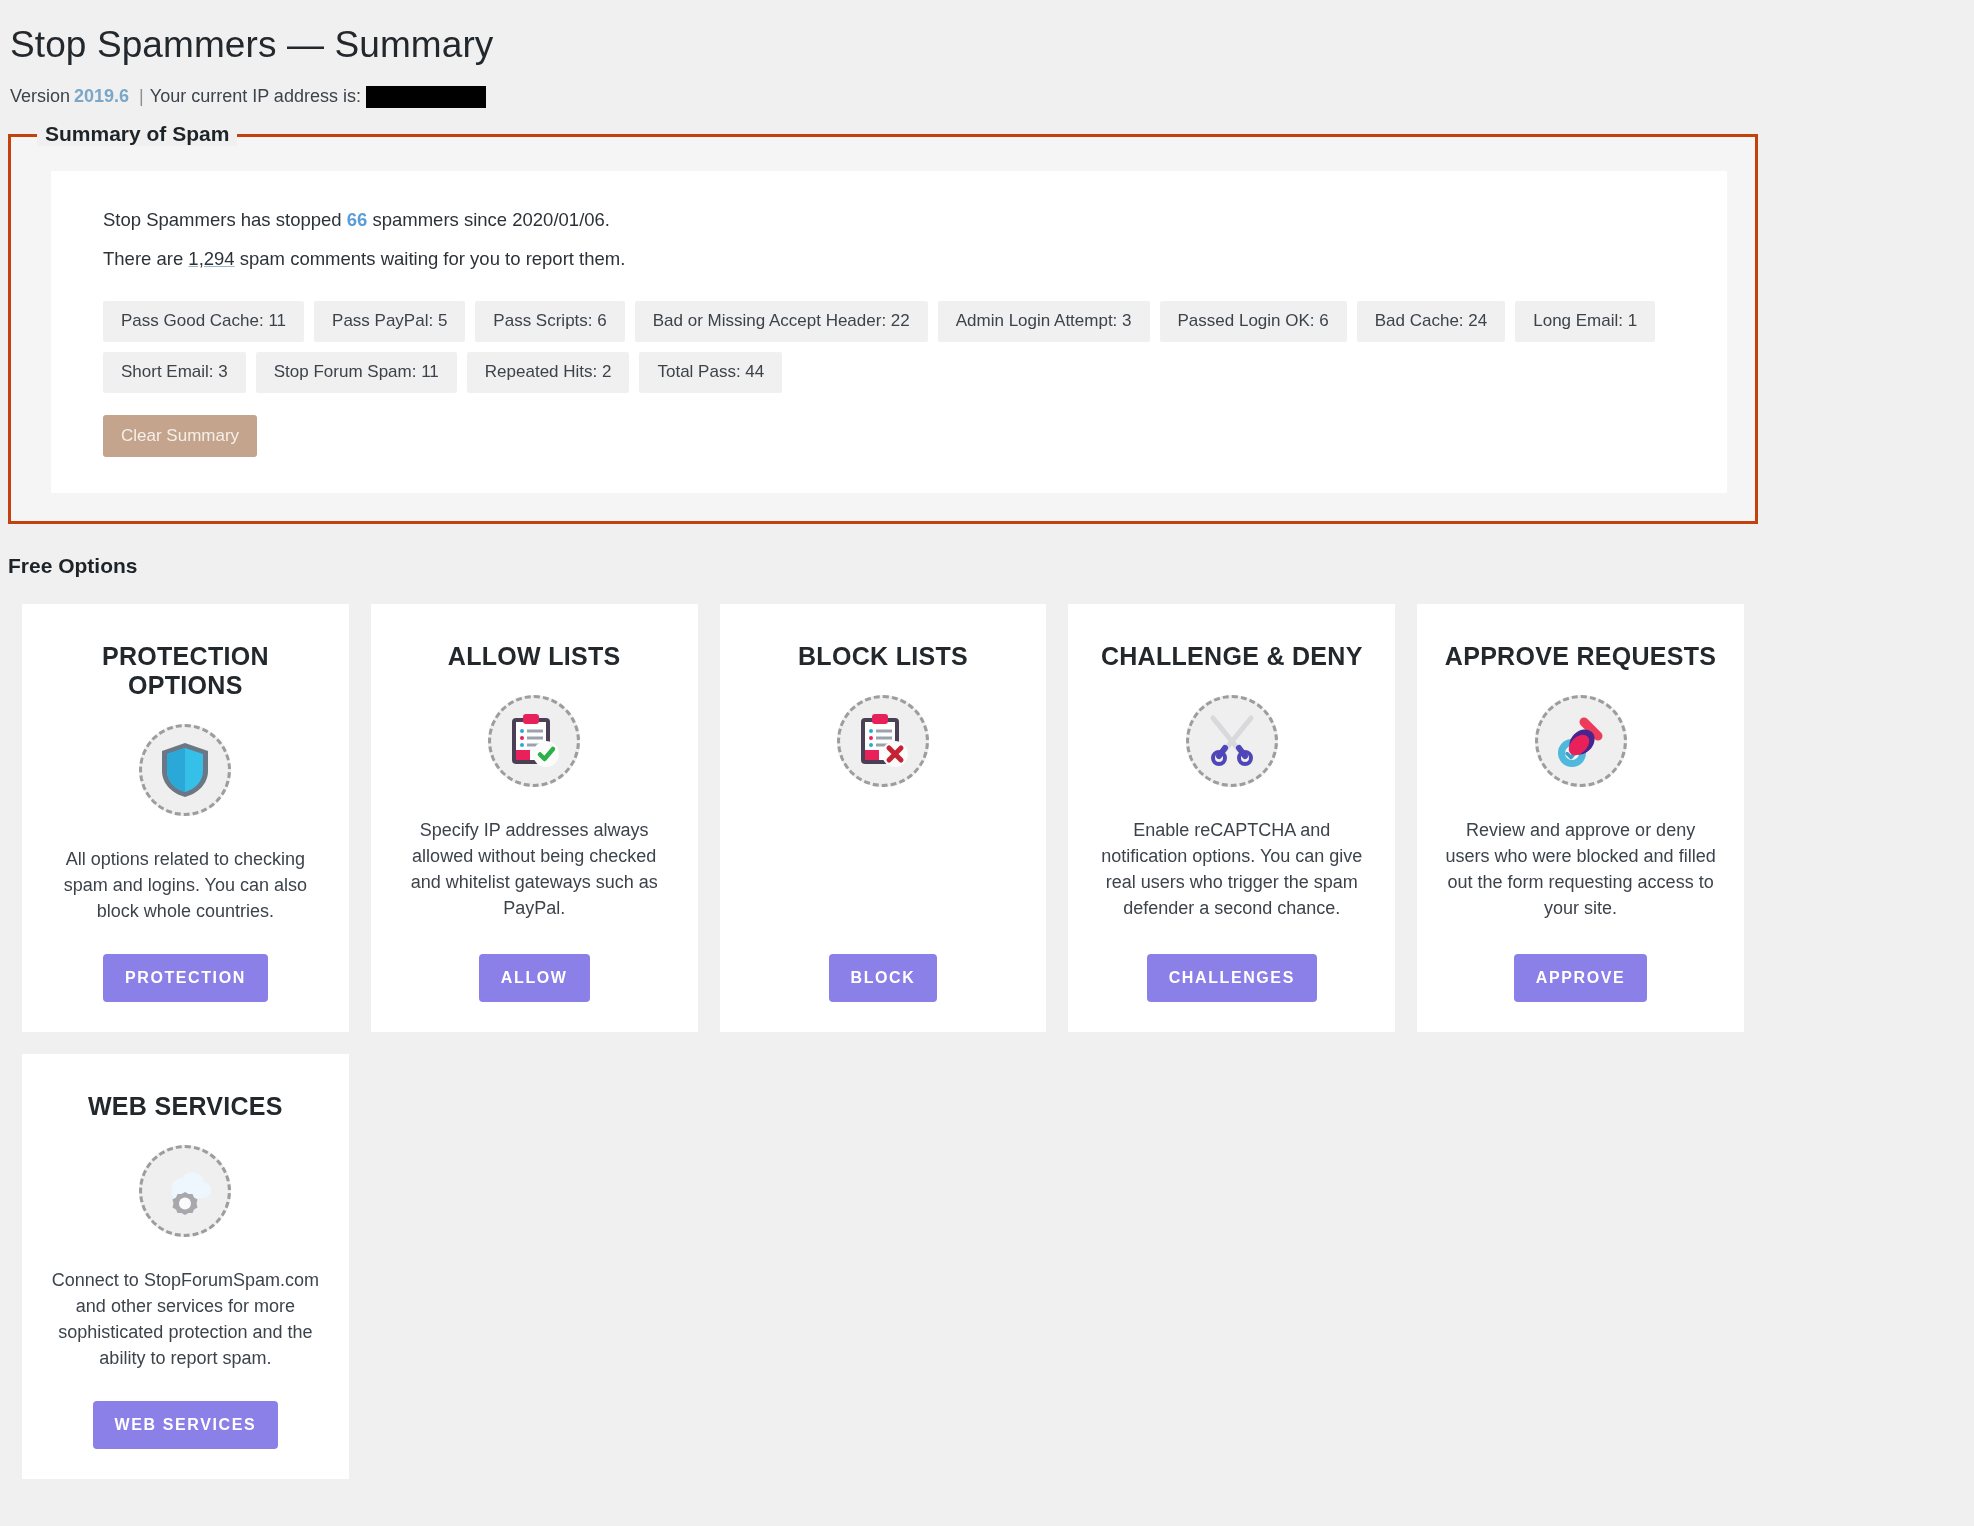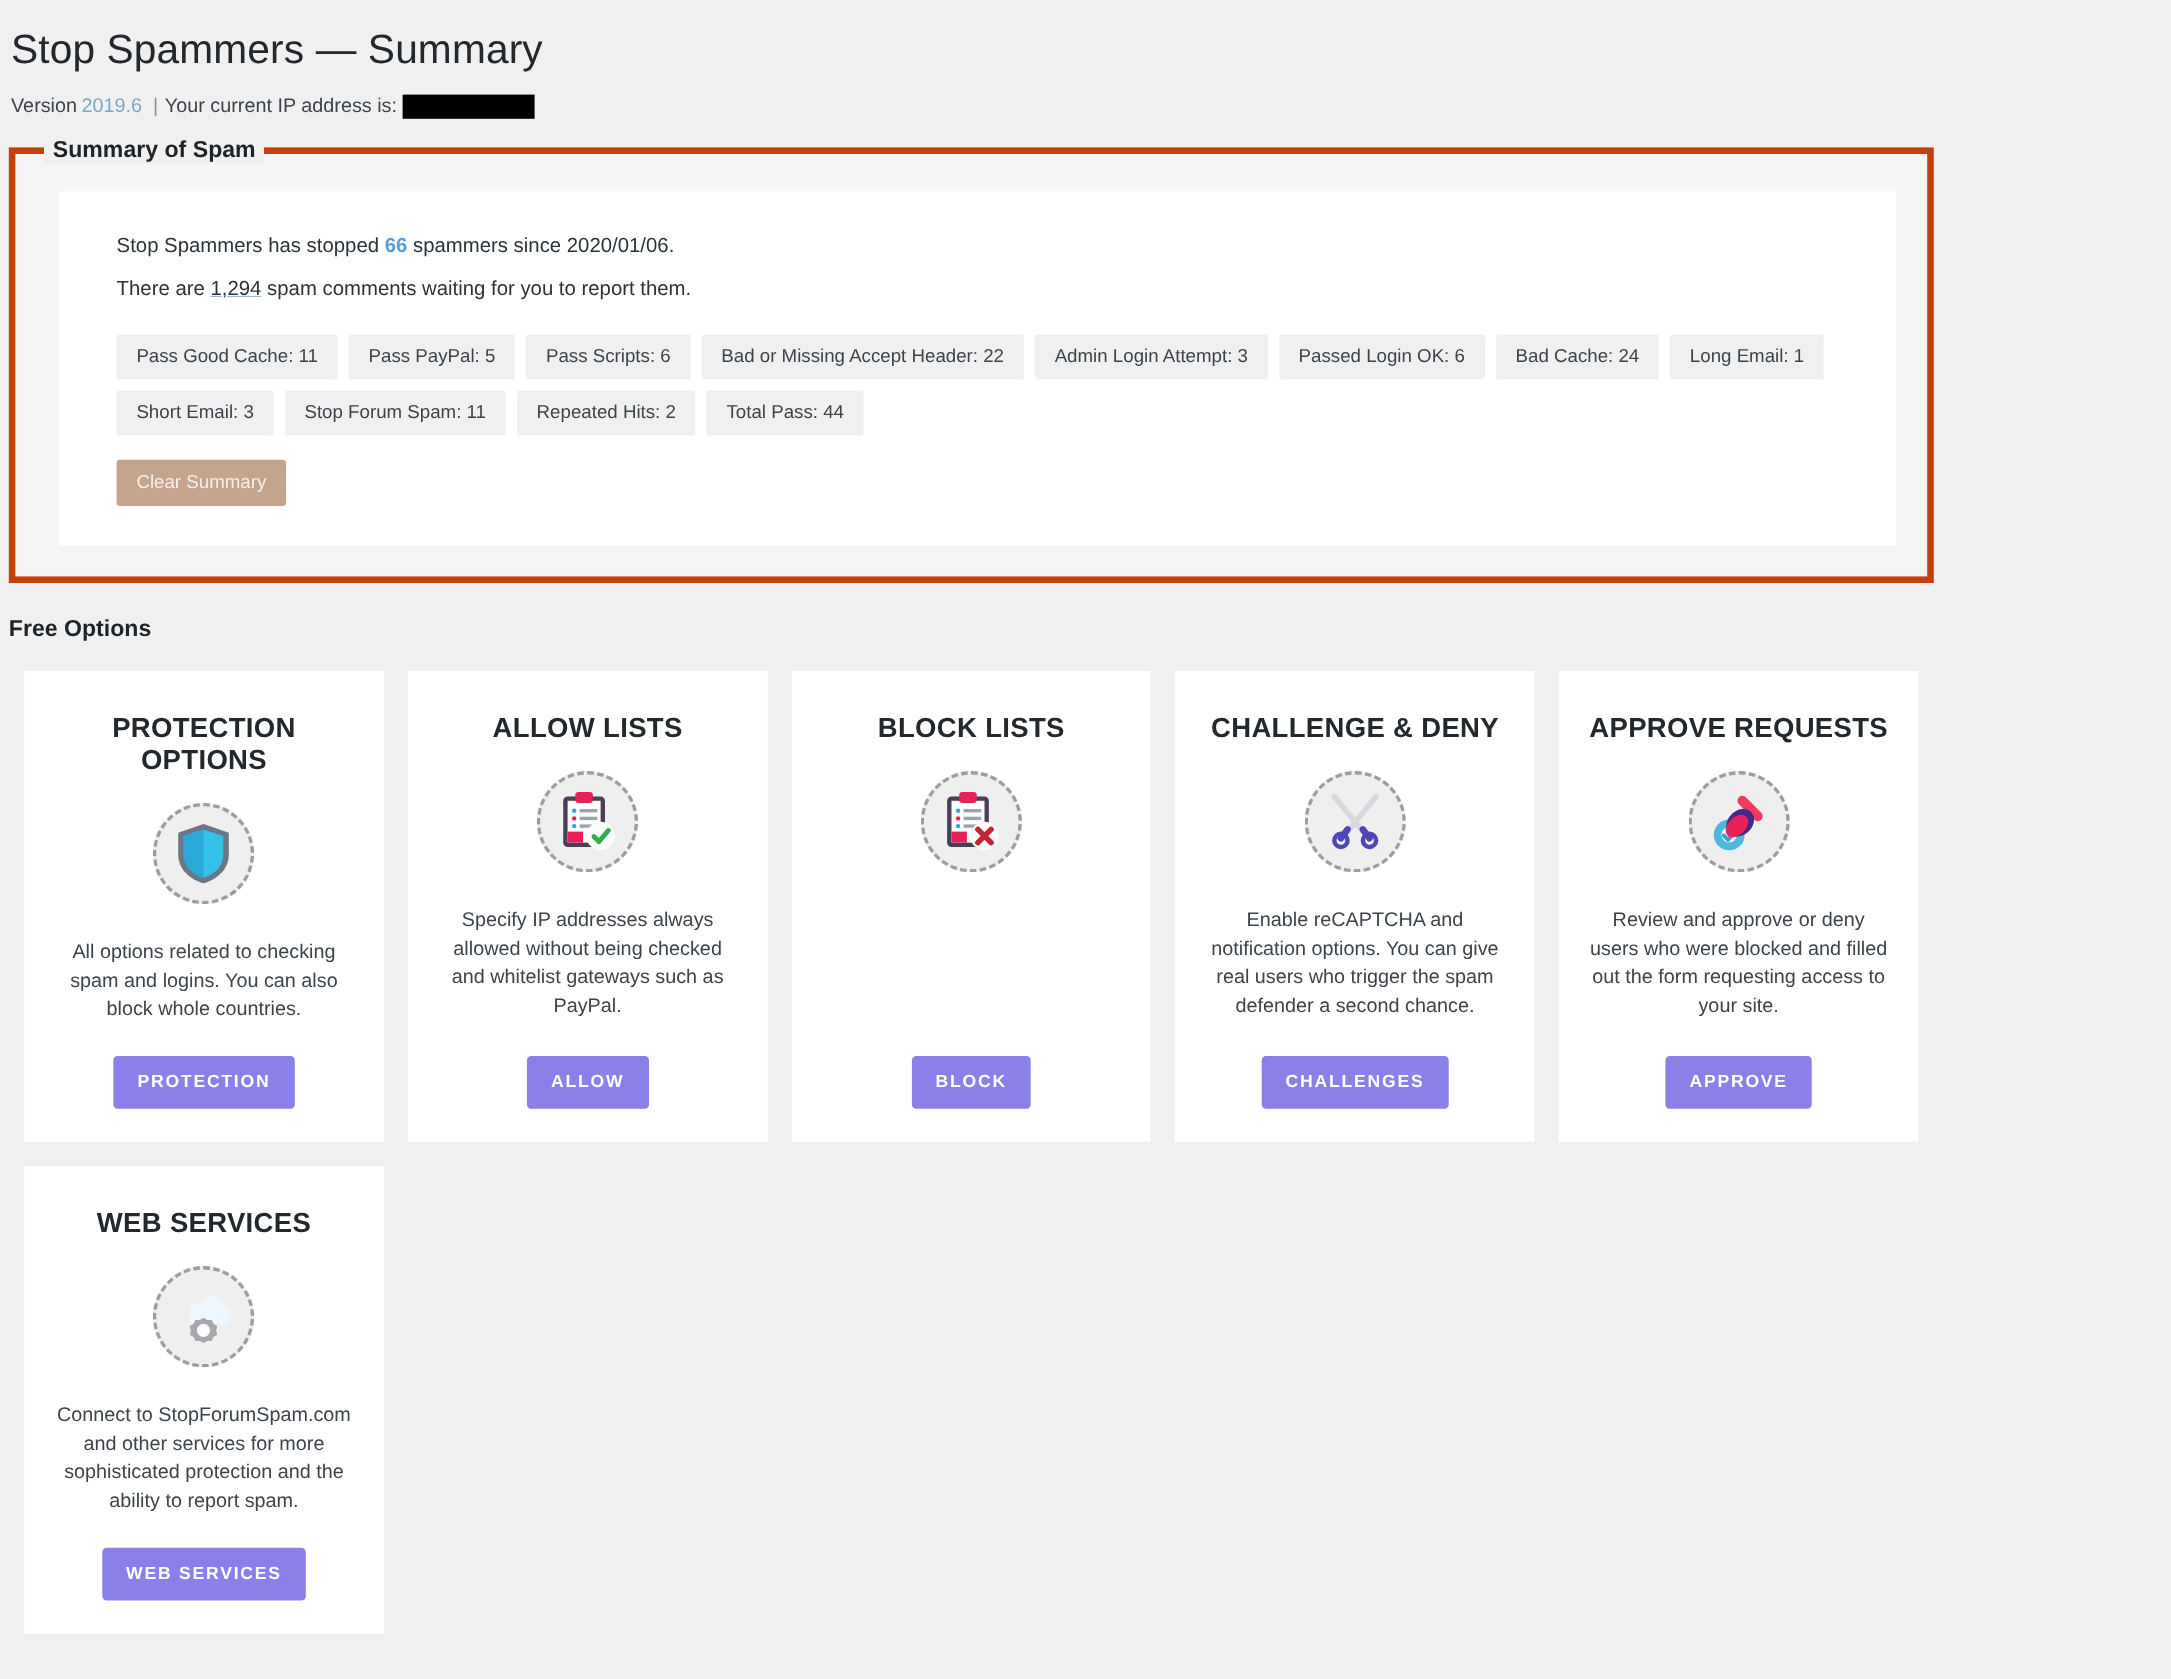--- a/index.html
+++ b/index.html
@@ -24,34 +24,34 @@
   }
   .version-line {
     padding: 18px 0 0 10px;
     font-size: 18px;
     color: #3c434a;
     display: flex;
     align-items: flex-start;
     gap: 0px;
     white-space: nowrap;
   }
-  .version-line .num { color: #7aa7c7; font-weight: 400; margin: 0 4px; }
+  .version-line .num { color: #7aa7c7; font-weight: 700; margin: 0 4px; }
   .version-line .sep { margin: 0 6px; color: #8c8f94; }
   .ip-redacted {
     display: inline-block;
     width: 120px; height: 22px;
     background: #000;
     margin-left: 5px;
     vertical-align: middle;
   }
 
   
   .summary-fieldset {
     margin: 26px 8px 0 8px;
-    border: 6px solid #c2410c;
+    border: 3px solid #c2410c;
     background: #f5f5f6;
     padding: 0 0 28px 0;
     position: relative;
   }
   .summary-fieldset .legend {
     position: absolute;
     top: -15px; left: 26px;
     background: #f0f0f1;
     padding: 0 8px;
     font-size: 21px;

